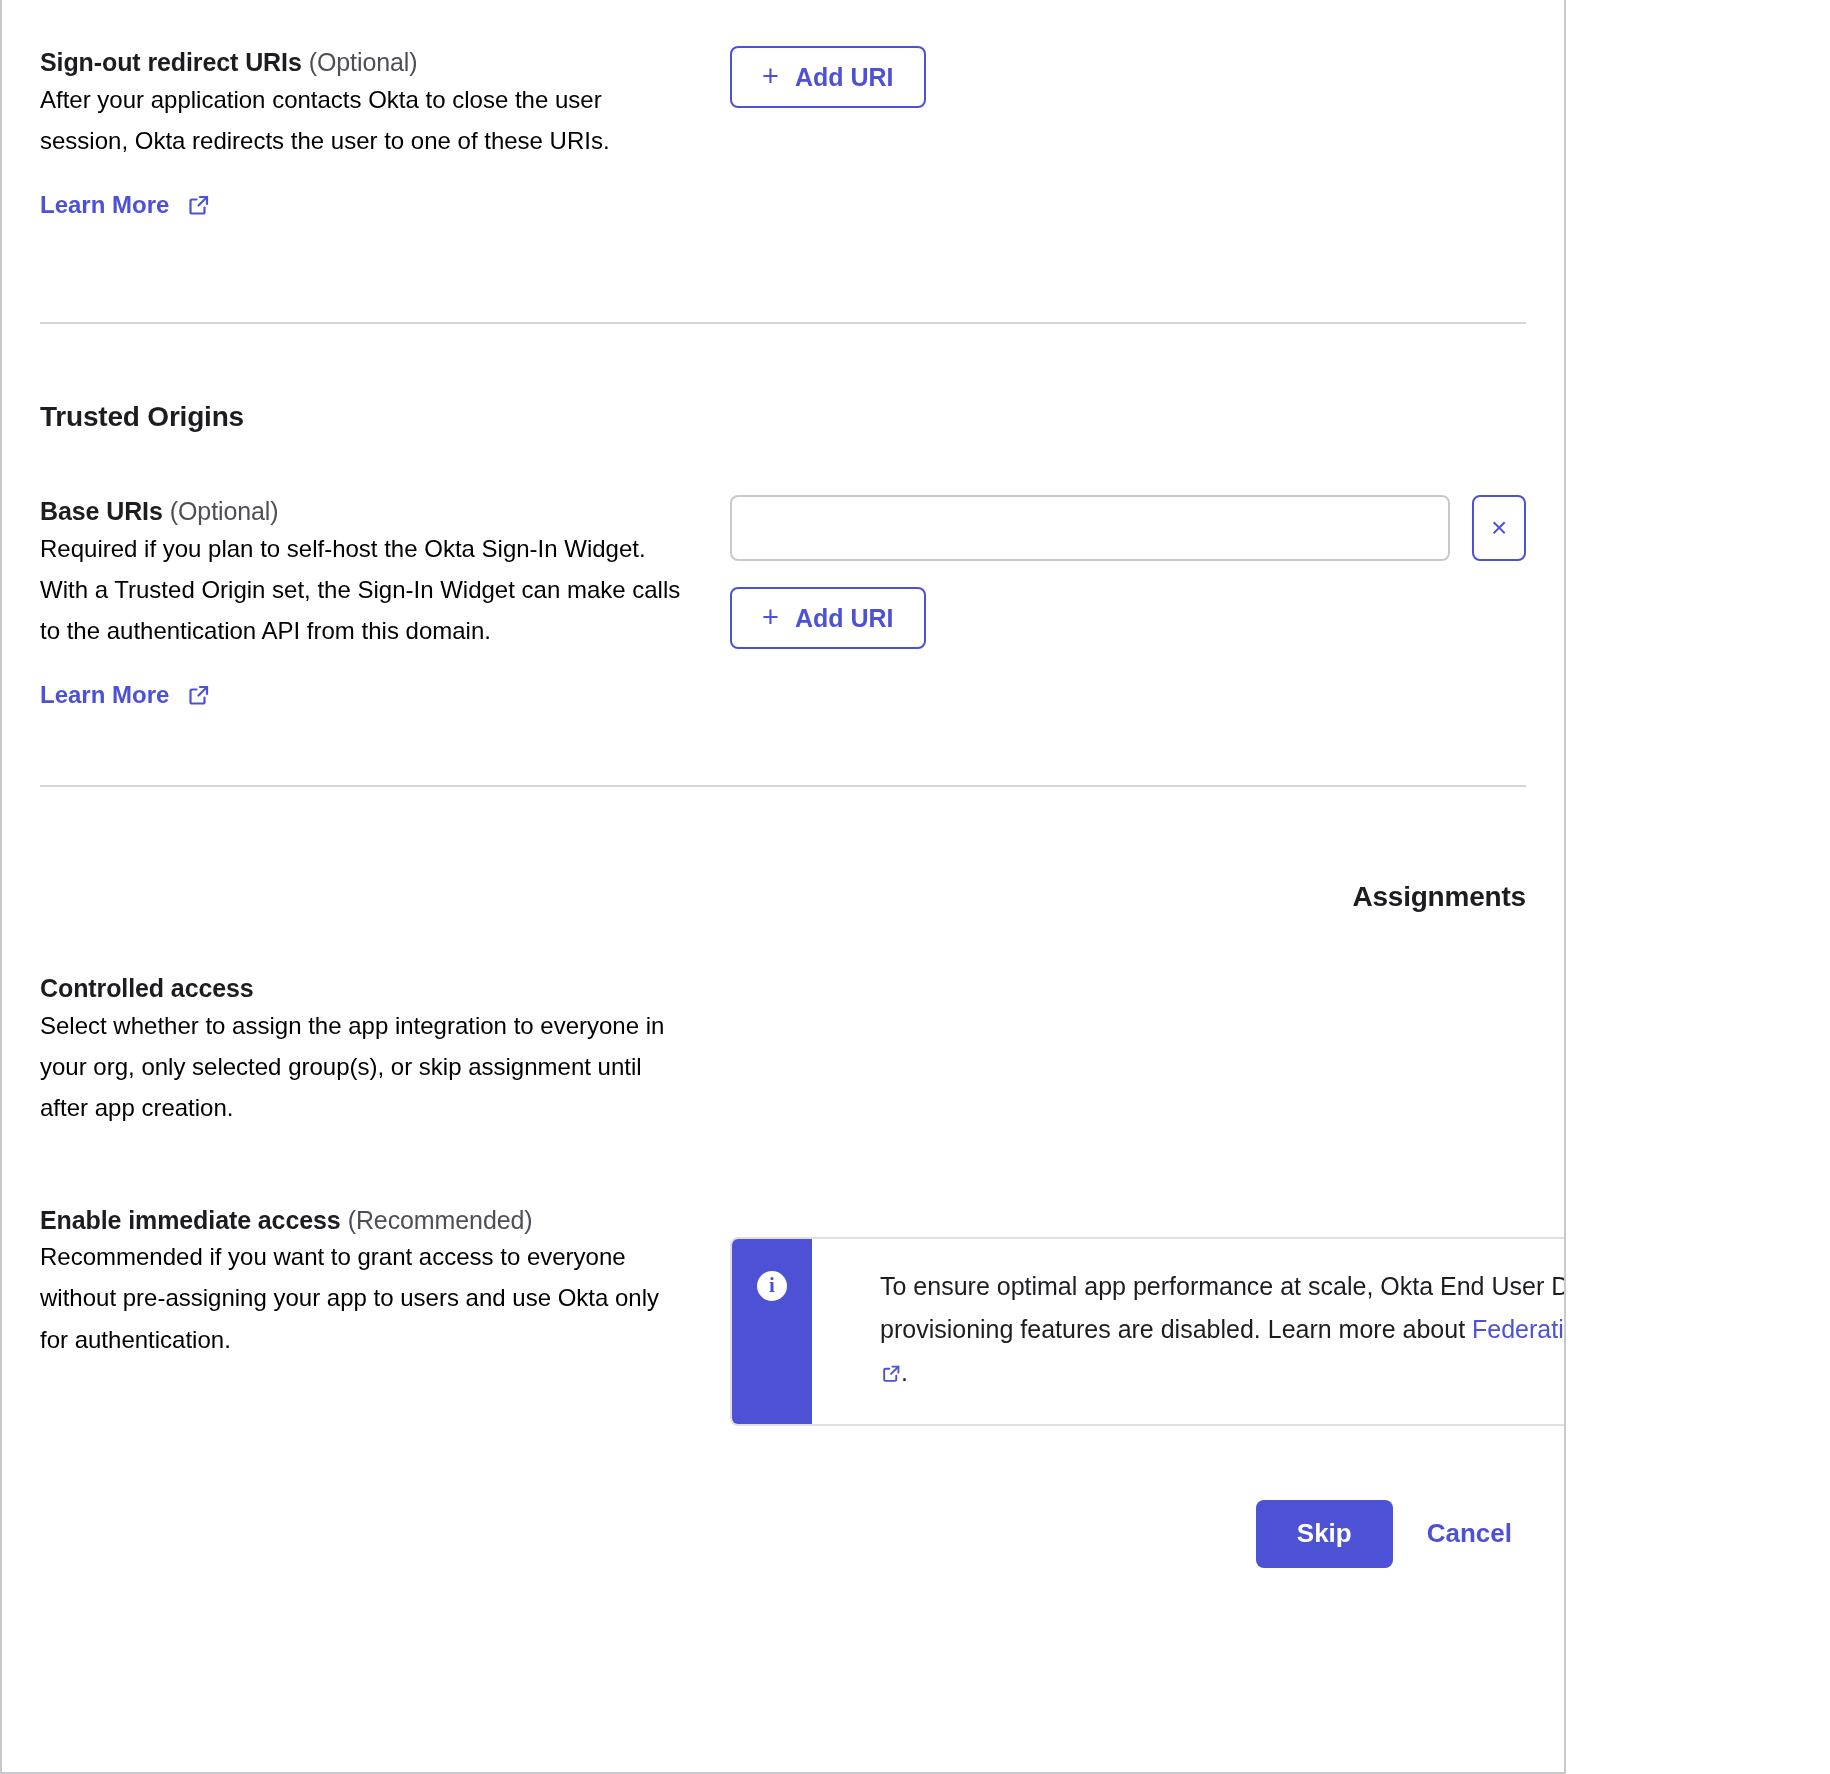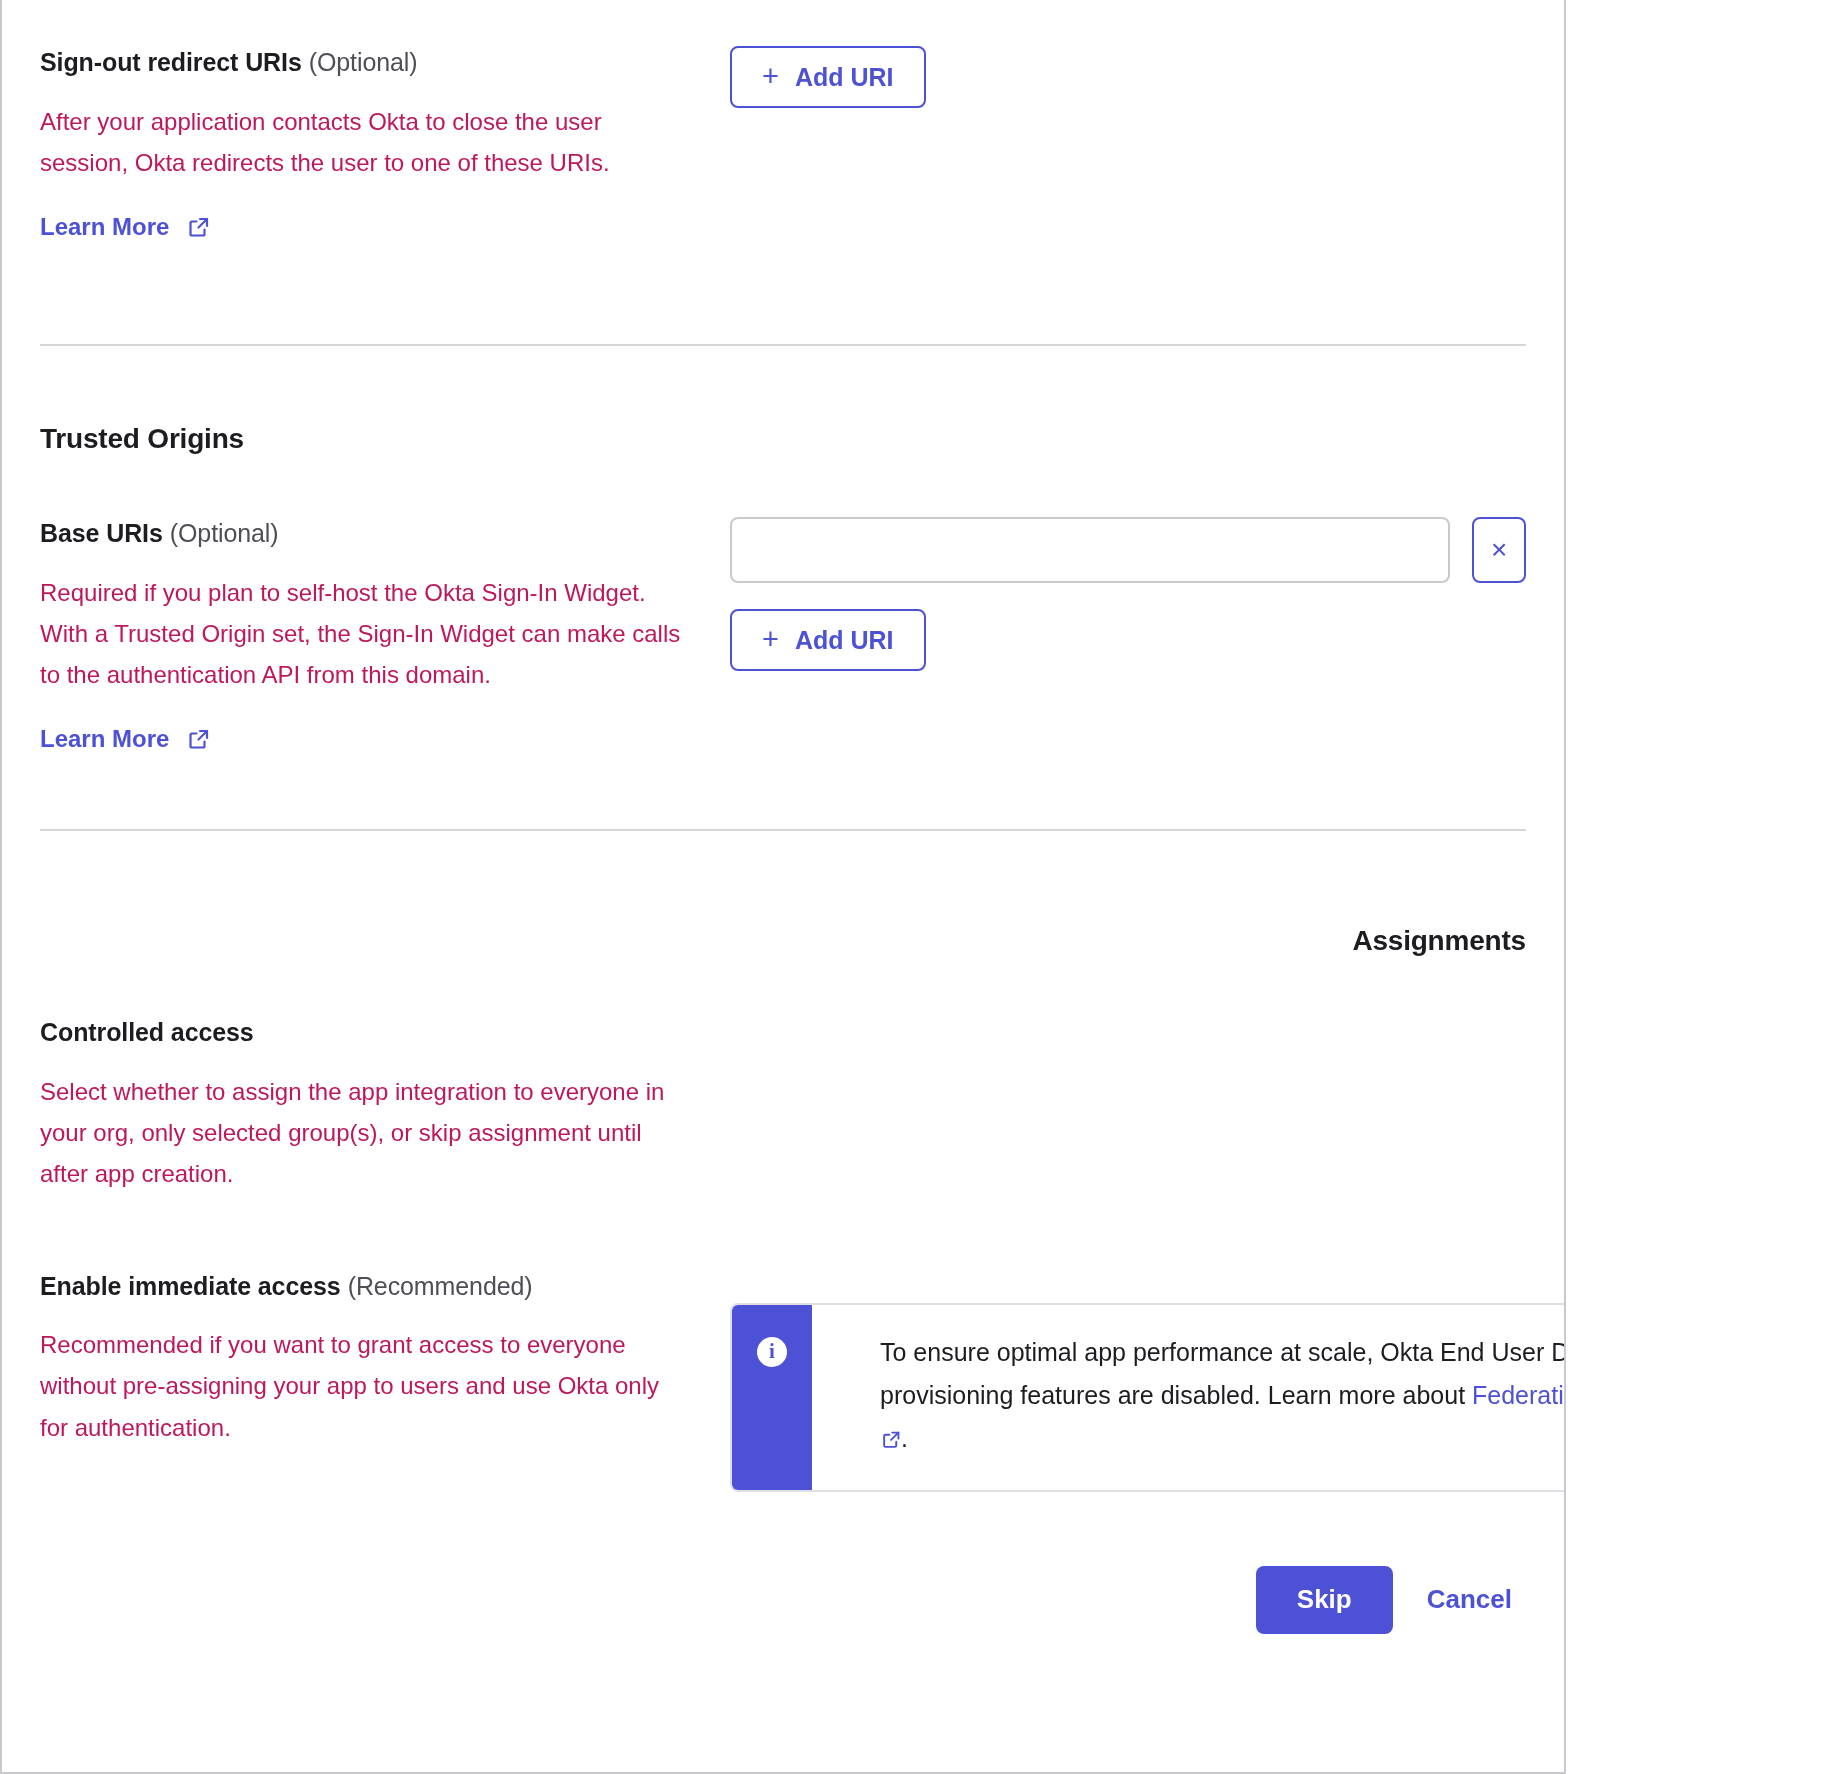--- a/index.html
+++ b/index.html
@@ -54,23 +54,22 @@
     line-height: 1.3;
     letter-spacing: -0.1px;
   }
   .field-label .optional {
     font-weight: 400;
     color: #4e4e56;
     margin-left: 7px;
   }
   .field-desc {
     font-size: 24px;
-    color: #be185d;
+    color: #000000;
     line-height: 1.72;
-    margin-top: 22px;
     font-weight: 400;
   }
   .section-title {
     font-size: 28px;
     font-weight: 700;
     color: #1d1d21;
     letter-spacing: -0.2px;
   }
 
   

